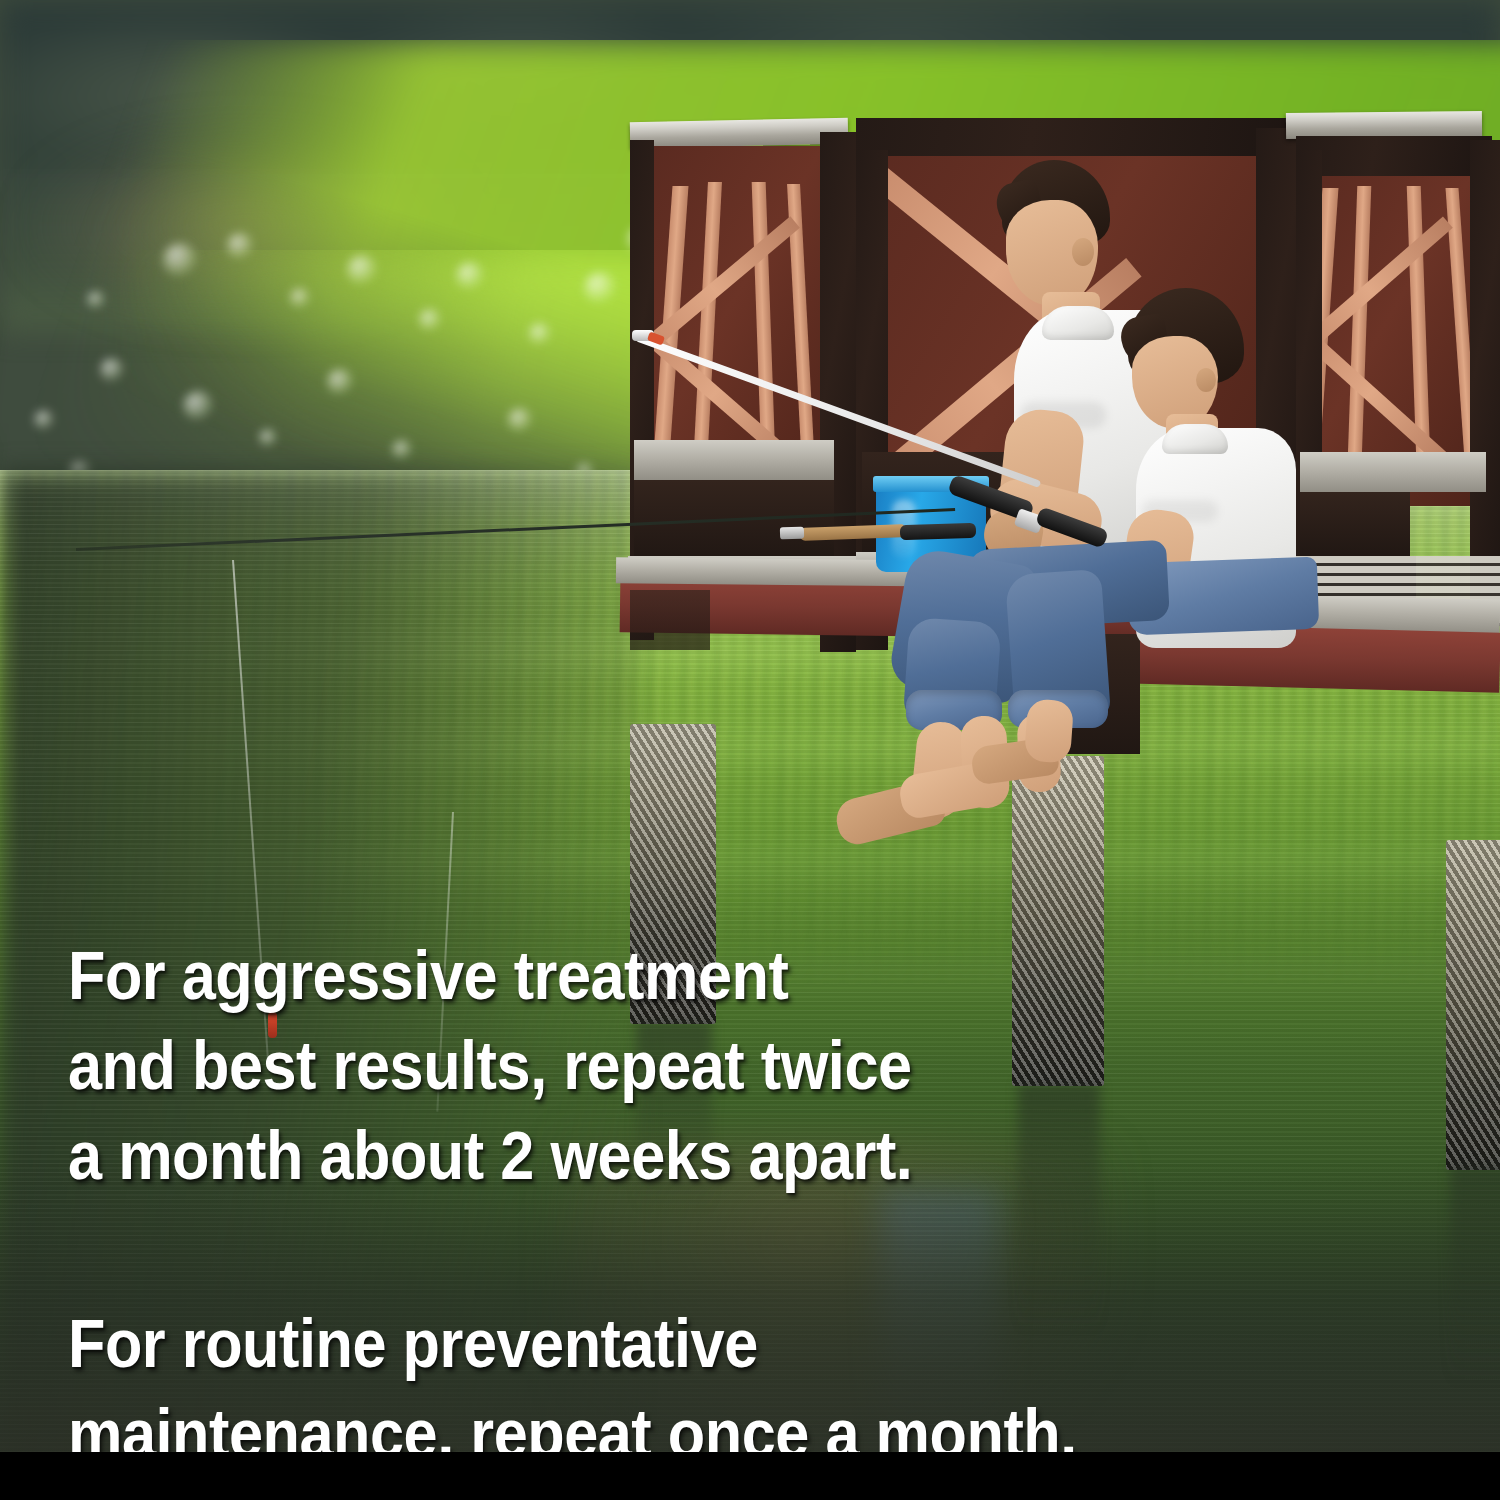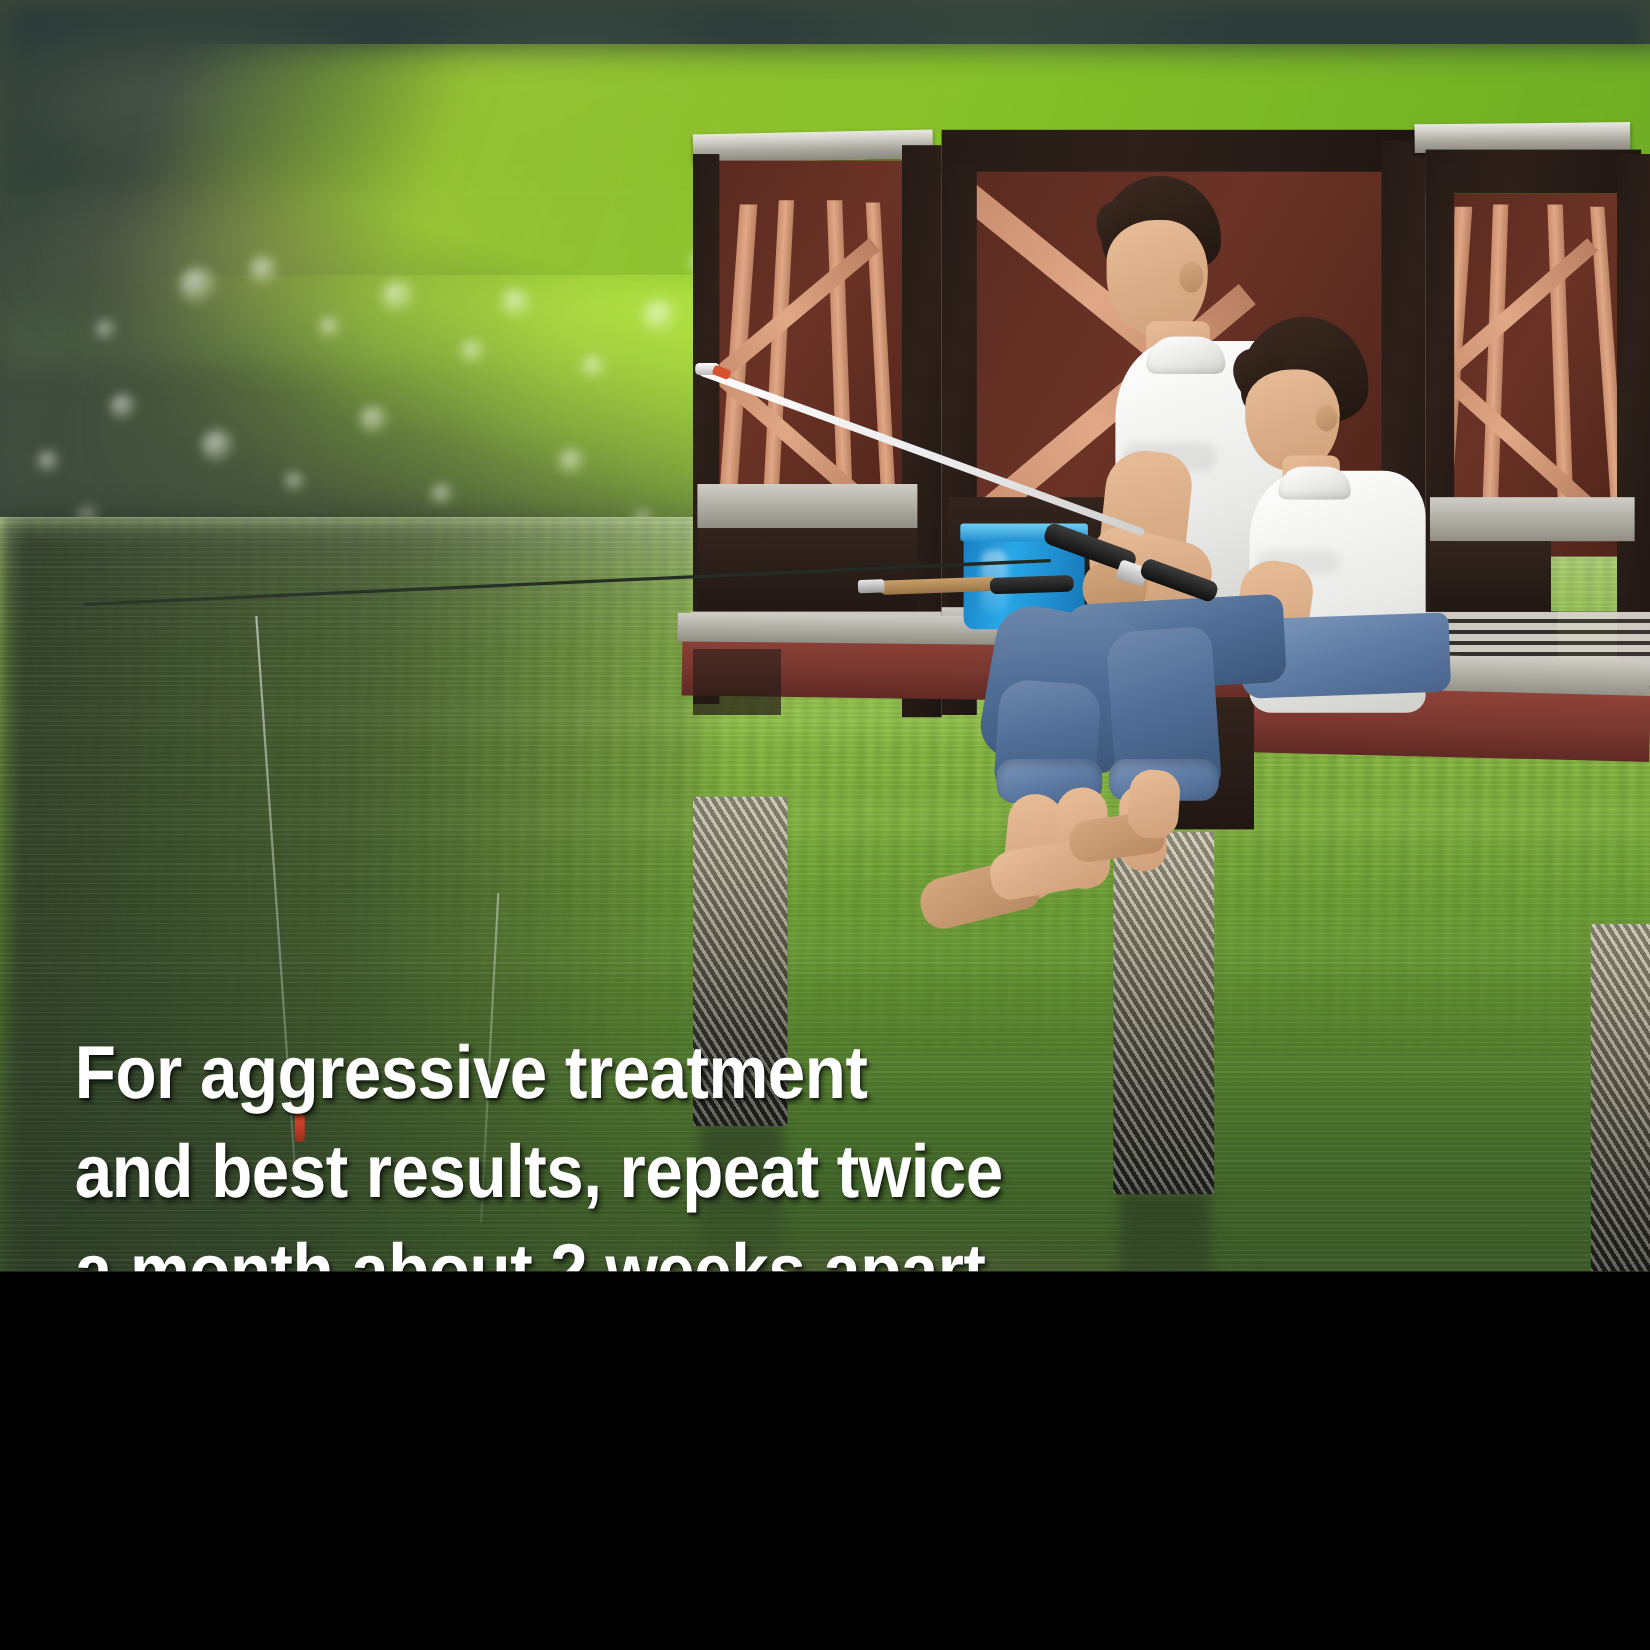--- a/index.html
+++ b/index.html
@@ -4,21 +4,21 @@
 <title>Pond Treatment Instructions</title>
 <style>
   html, body {
     margin: 0;
     padding: 0;
     background: #000;
   }
   #stage {
     position: relative;
     width: 1500px;
-    height: 1156px;
+    height: 1452px;
     overflow: hidden;
     font-family: "Liberation Sans", sans-serif;
     background: #3d4a3c;
   }
 
   
   .layer { position: absolute; }
 
   
   #treeline {
@@ -455,16 +455,20 @@
   <div id="text-overlay">
 
     <div class="copy-block">
       <span class="copy-line">For aggressive treatment</span>
       <span class="copy-line">and best results, repeat twice</span>
       <span class="copy-line">a month about 2 weeks apart.</span>
     </div>
 
     <div id="block-gap"></div>
 
+    <div class="copy-block">
+      <span class="copy-line">For routine preventative</span>
+      <span class="copy-line">maintenance, repeat once a month.</span>
+    </div>
 
   </div>
 
 </div>
 
 </body></html>

